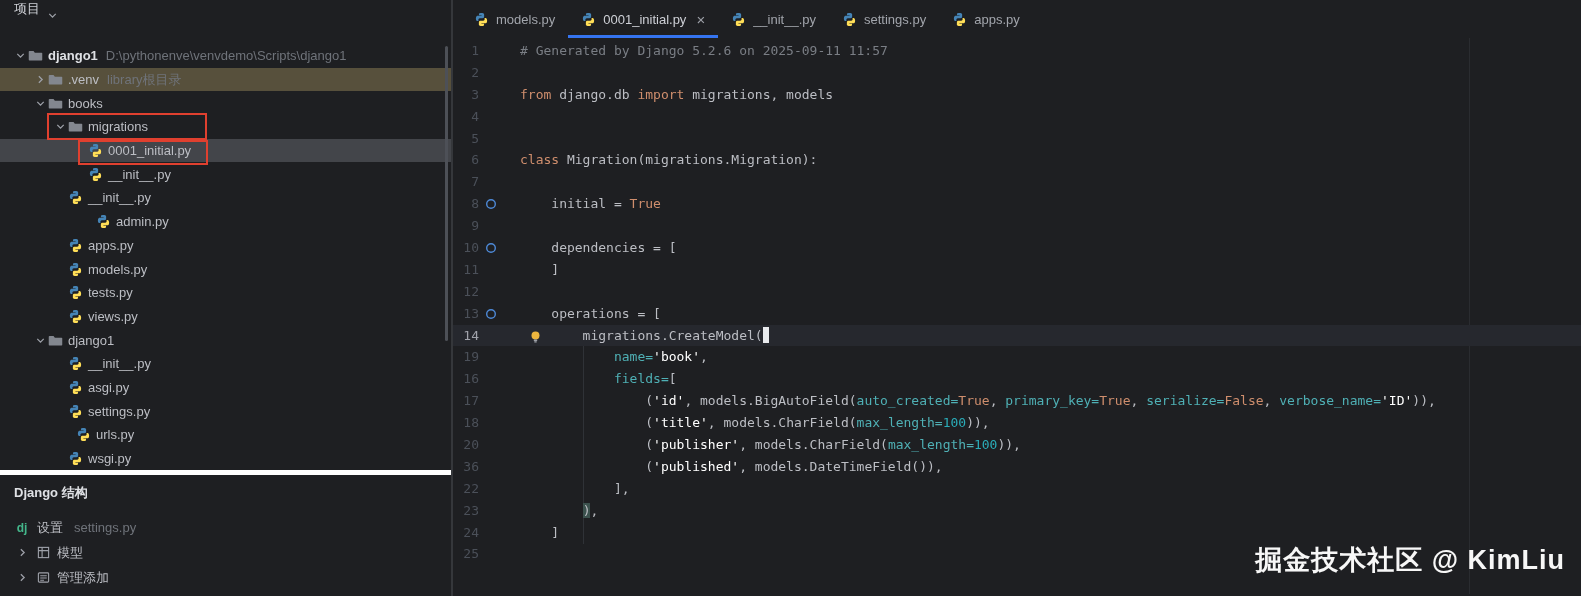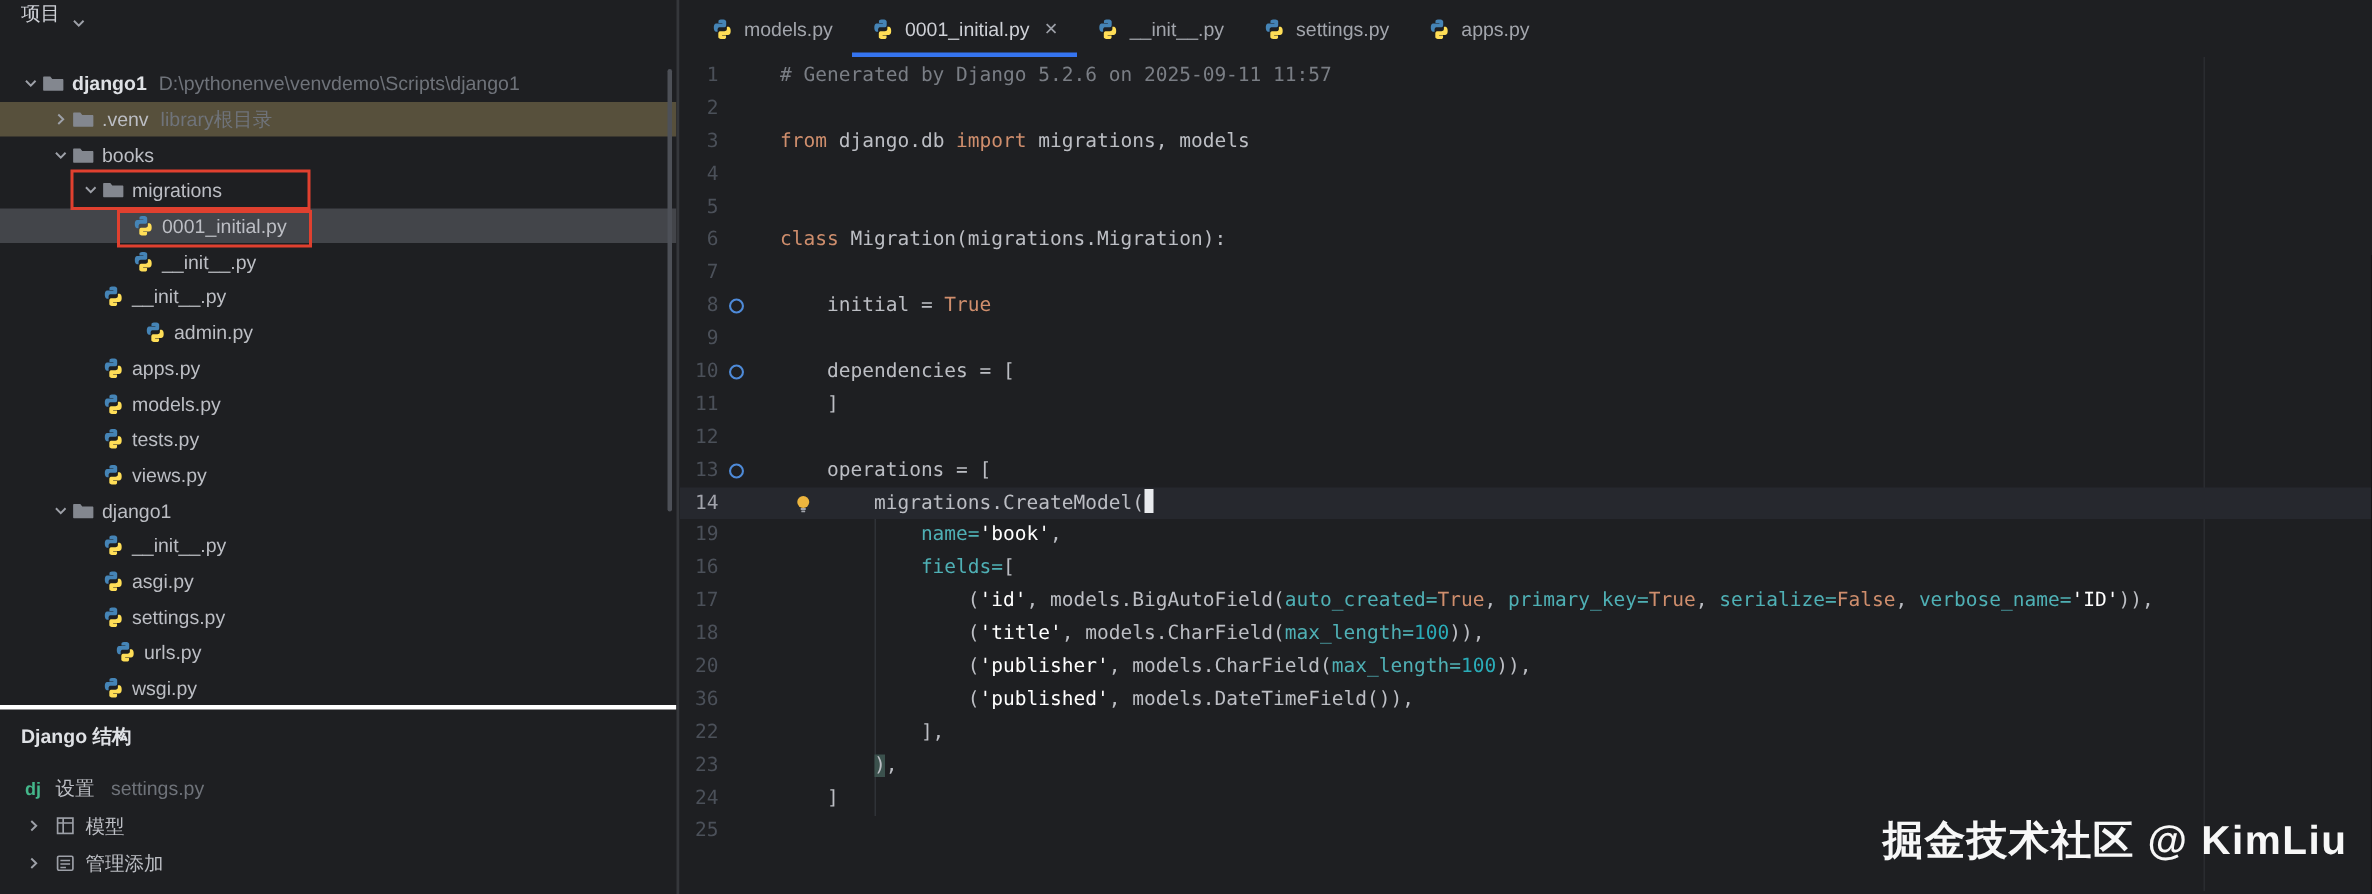--- a/index.html
+++ b/index.html
@@ -14,21 +14,21 @@
   .panel-header { height:30px; display:flex; gap:7px; padding-left:14px; color:#ced0d6; }
   .tree { padding-top:14px; }
   .trow { display:flex; align-items:center; height:23.7px; white-space:nowrap; cursor:default; }
   .trow.sel { background:#43454a; }
   .trow.lib { background:#57503c; }
   .chev { width:16px; flex:none; display:inline-flex; justify-content:center; align-items:center; }
   .icn { display:inline-flex; align-items:center; justify-content:center; }
   .tlabel { margin-left:5px; color:#bcbec4; }
   .tlabel.bold { font-weight:bold; color:#dfe1e5; }
   .tdetail { margin-left:8px; color:#6f737a; }
-  .django-section { border-top:3px solid #ffffff; }
+  .django-section { border-top:5px solid #ffffff; }
   .django-title { padding:9px 0 0 14px; font-weight:bold; color:#dfe1e5; height:27px; }
   .django-items { margin-top:13px; }
   .ditem { display:flex; align-items:center; height:25px; padding-left:14px; gap:7px; white-space:nowrap; }
   .ditem .ddetail { color:#6f737a; margin-left:4px; }
   .dj-badge { color:#44b78b; font-weight:bold; font-size:12px; width:16px; text-align:center; }
   .pscroll { position:absolute; left:445px; top:46px; width:3px; height:295px; background:#4d5057; border-radius:2px; }
   .splitter { position:absolute; left:451px; top:0; width:2px; height:100%; background:#35373b; cursor:col-resize; }
   
   .editor { position:absolute; left:453px; top:0; right:0; bottom:0; background:#1e1f22; overflow:hidden; }
   .tab-bar { height:38px; display:flex; align-items:stretch; padding-left:8px; }

